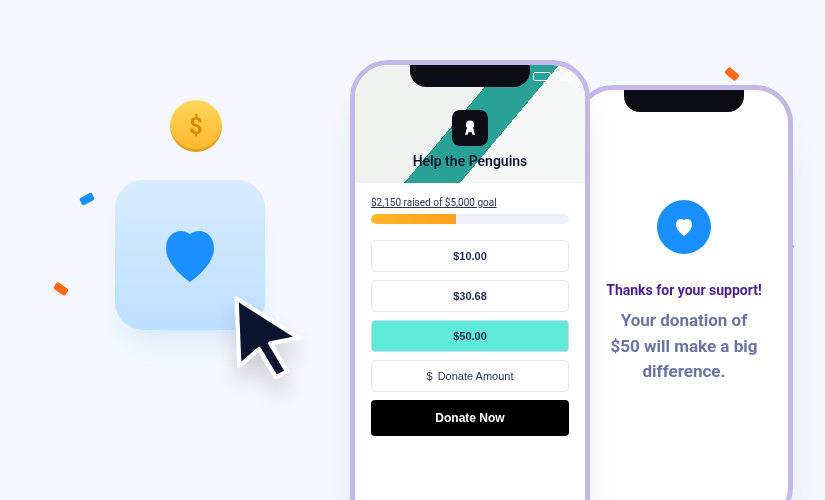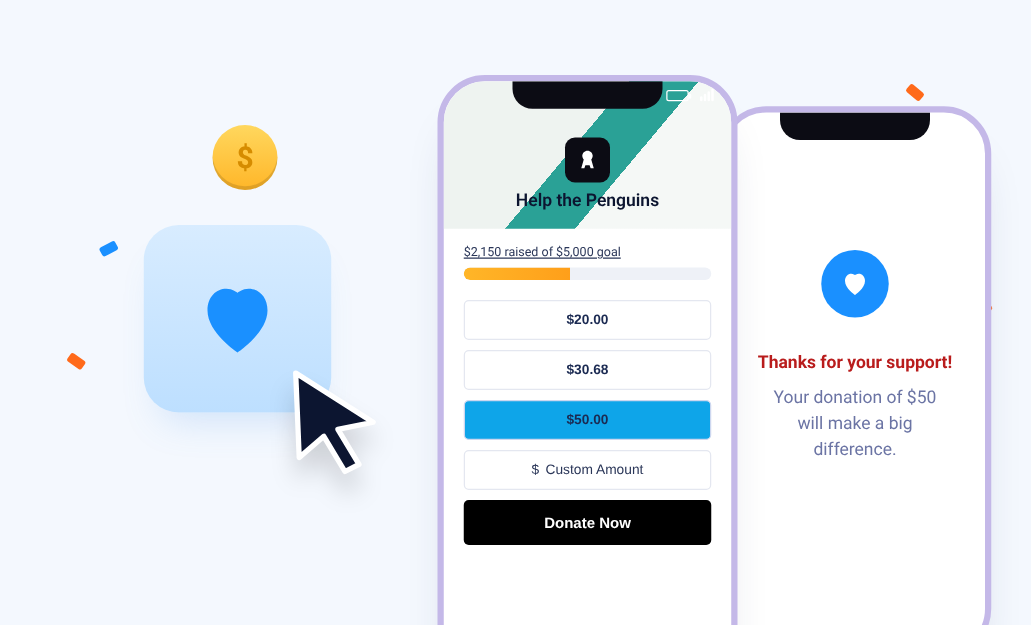--- a/index.html
+++ b/index.html
@@ -143,41 +143,41 @@
     width: 100%; height: 10px; border-radius: 6px; background:#eef1f7;
     overflow:hidden; margin-bottom: 16px;
   }
   .progress-fill { height:100%; width:43%; background: linear-gradient(90deg,#ffb628,#ff9f1a); border-radius:6px 0 0 6px; }
   .amount-btn {
     width:100%; height:32px; border:1px solid #e4e7f0; border-radius:4px;
     background:#fff; color:#1b2a52; font-size:11px; font-weight:600;
     display:flex; align-items:center; justify-content:center;
     margin-bottom:8px; cursor:pointer;
   }
-  .amount-btn.selected { background:#0ea5e9; border-color:#cdd7ef; }
+  .amount-btn.selected { background:#5eead4; border-color:#cdd7ef; }
   .custom-btn { gap:5px; color:#2a3658; font-weight:500; }
   .donate-btn {
     width:100%; height:36px; background:#000000; color:#fff;
     border:none; border-radius:4px; font-size:12px; font-weight:600;
     cursor:pointer;
   }
 
   
   .phone-b { left: 575px; top: 85px; width: 218px; height: 440px; z-index:1; }
   .phone-b .inner {
     padding-top: 110px;
     text-align:center;
   }
   .heart-circle {
     width:54px; height:54px; border-radius:50%;
     background:#1a90ff; margin:0 auto 28px;
     display:flex; align-items:center; justify-content:center;
   }
-  .thanks-title { font-size:14px; font-weight:700; color:#b91c1c; margin-bottom:10px; }
-  .thanks-sub { font-size:14px; color:#6b74a4; line-height:1.5; padding:0 28px; }
+  .thanks-title { font-size:14px; font-weight:700; color:#4c1d95; margin-bottom:10px; }
+  .thanks-sub { font-size:17px; color:#6b74a4; line-height:1.5; padding:0 28px;font-weight:bold; }
 
 </style>
 </head>
 <body>
 
 <div class="illustration">
   <div class="coin">
     <span>$</span>
   </div>
   <div class="heart-card">
@@ -224,22 +224,22 @@
         <path fill="#fff" d="M12 3c-2.8 0-5 2.2-5 5 0 1.5.6 2.7 1.4 3.6L6 20h3l1-3h4l1 3h3l-2.4-8.4c.8-.9 1.4-2.1 1.4-3.6 0-2.8-2.2-5-5-5z"></path>
       </svg>
     </div>
     <div class="hero-title">Help the Penguins</div>
   </div>
   <div class="body">
     <div class="progress-text">$2,150 raised of $5,000 goal</div>
     <div class="progress-bar">
       <div class="progress-fill" style="width:43%"></div>
     </div>
-    <button class="amount-btn">$20.00</button>
+    <button class="amount-btn">$10.00</button>
     <button class="amount-btn">$30.68</button>
     <button class="amount-btn selected">$50.00</button>
     <button class="amount-btn custom-btn">
       <span>$</span>
-      <span>Custom Amount</span>
+      <span>Donate Amount</span>
     </button>
     <button class="donate-btn">Donate Now</button>
   </div>
 </div>
 
 </body></html>

